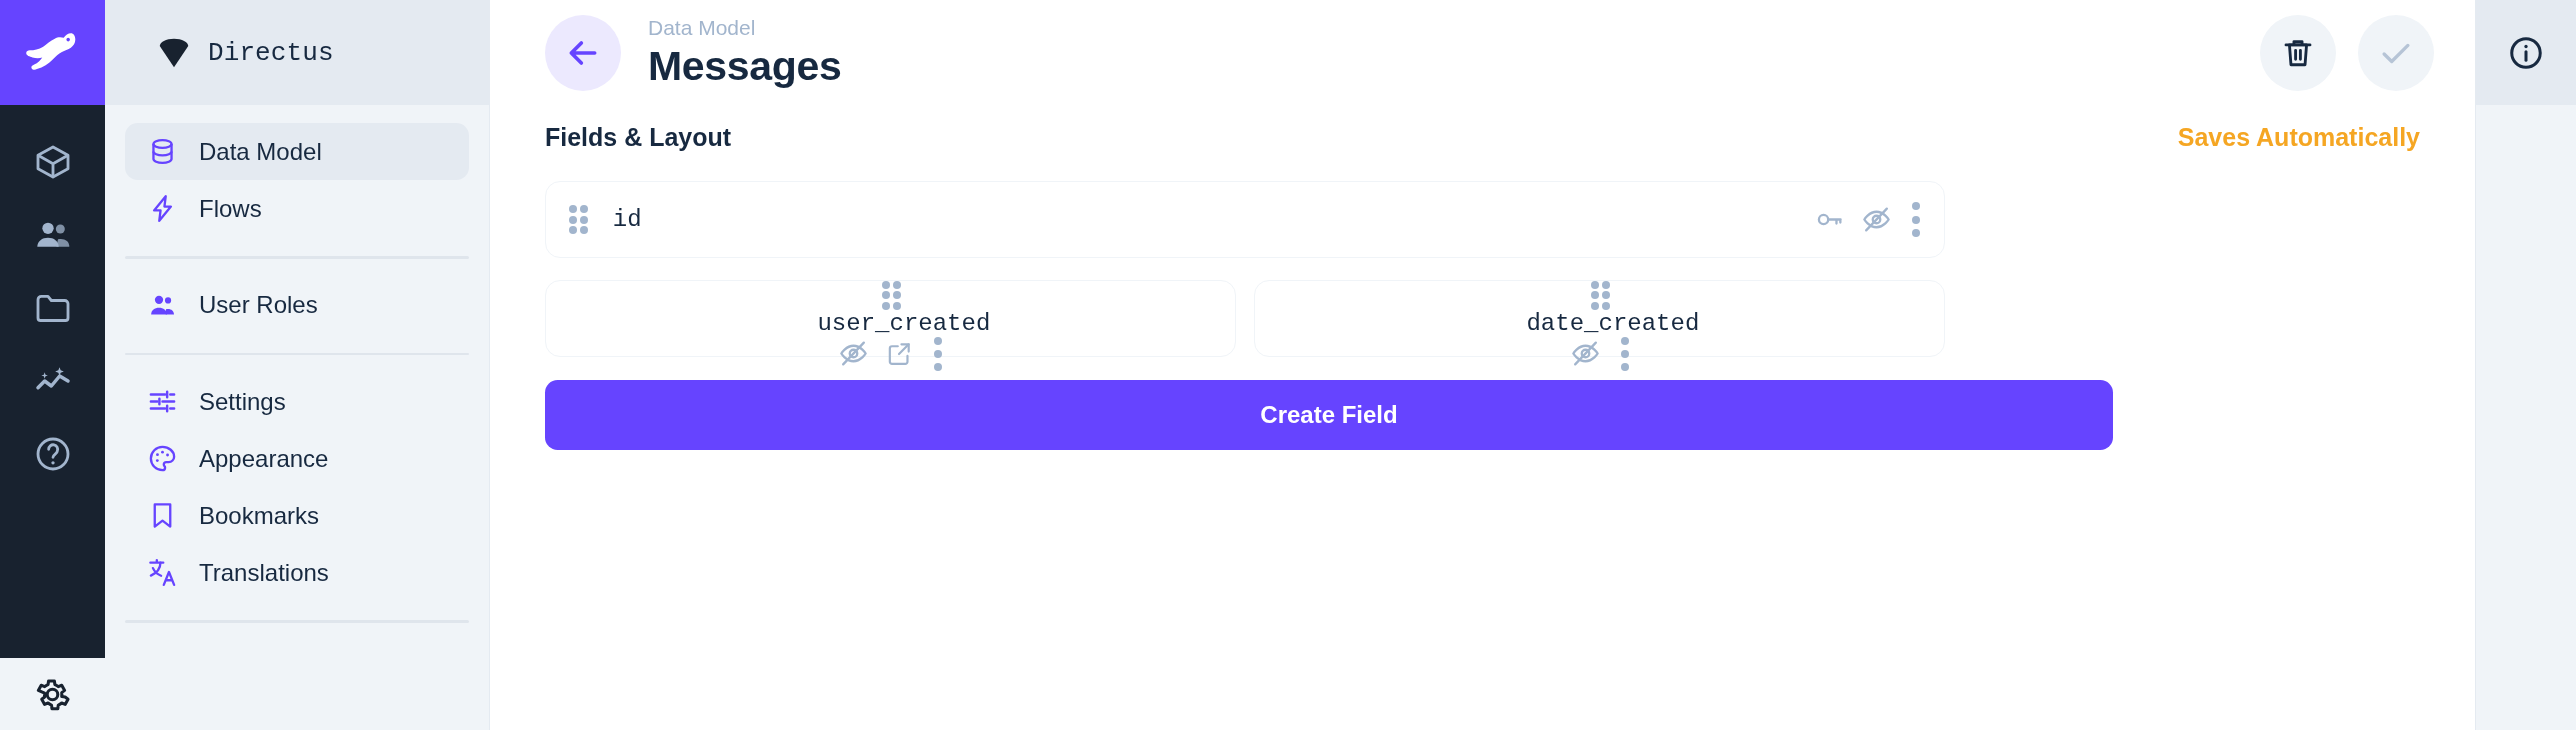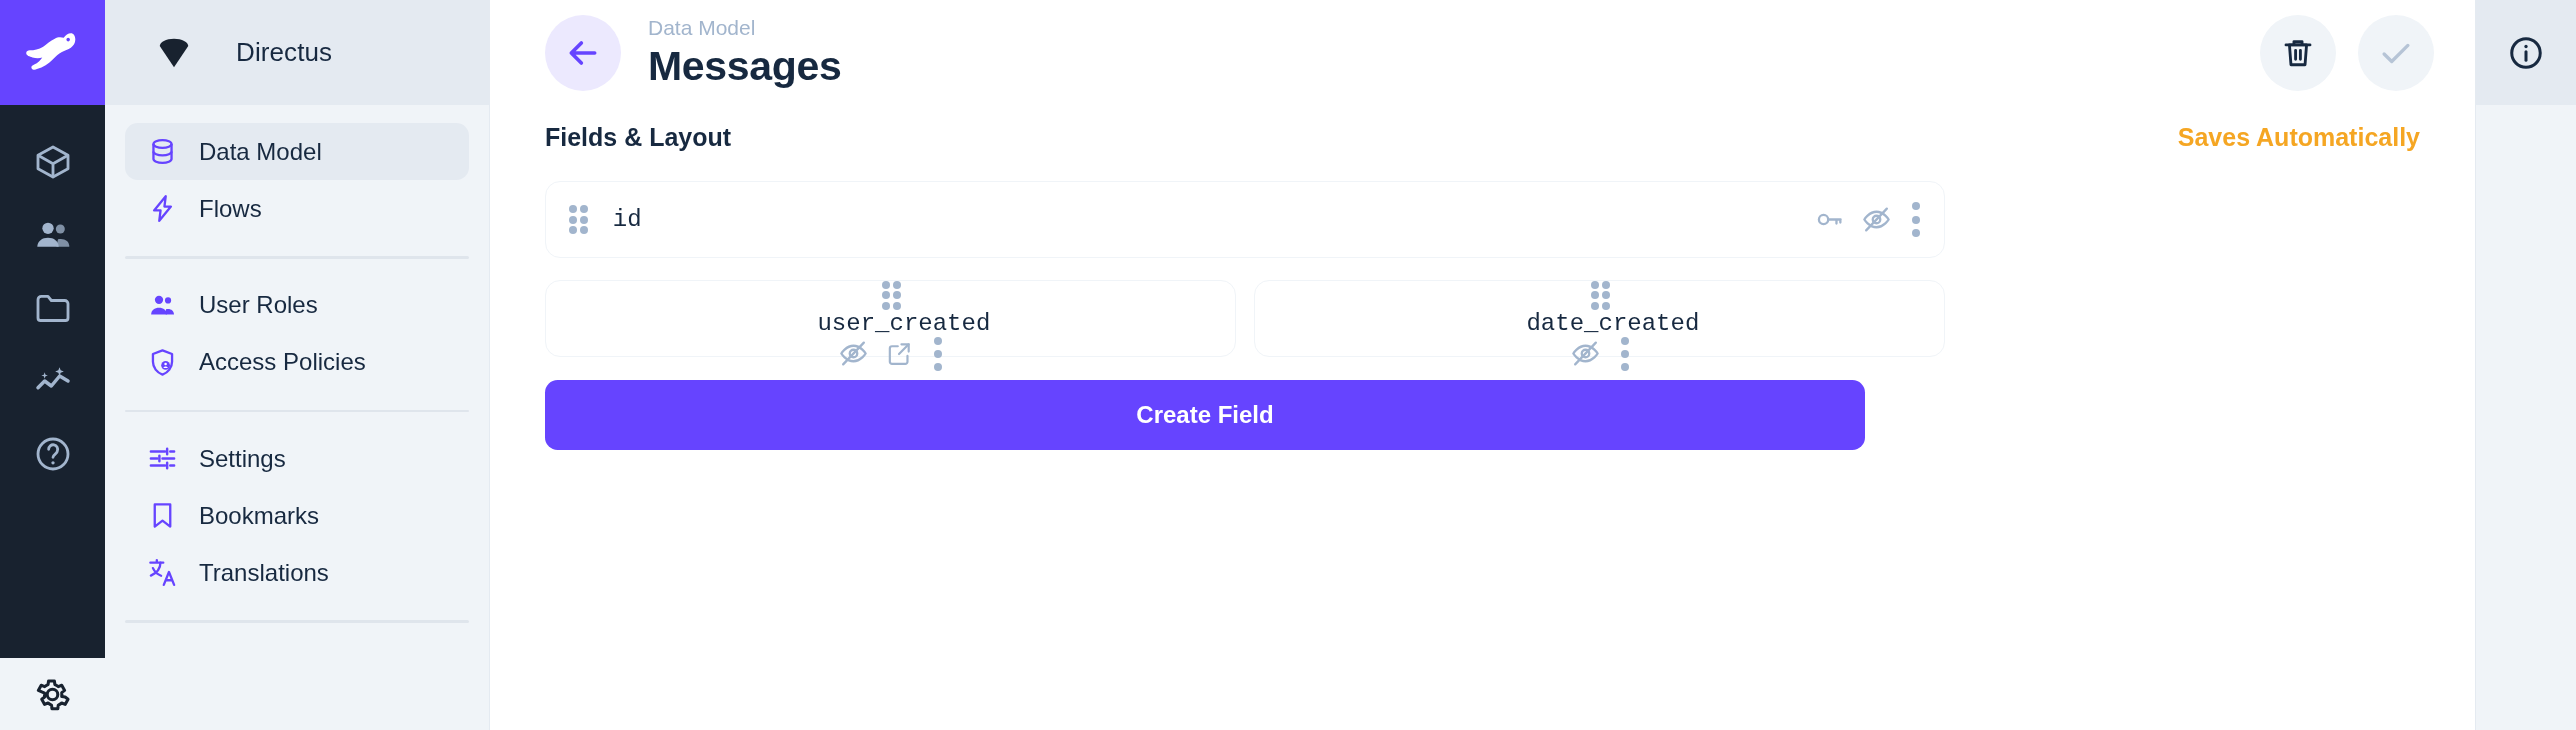--- a/index.html
+++ b/index.html
@@ -41,21 +41,21 @@
   .nav {
     width: 385px; min-width: 385px; height: 731px;
     background: #f0f4f8;
     border-right: 0.9px solid #e4eaf1;
     display: flex; flex-direction: column;
   }
   .nav-header {
     height: 105px;
     background: #e4eaf1;
     display: flex; align-items: center;
-    padding-left: 50px; gap: 43px;
+    padding-left: 50px; gap: 15px; font-family: Liberation Mono, monospace;
   }
   .nav-title {
     font-size: 26px; color: #172940; letter-spacing: 0.1px;
   }
   .nav-list { padding: 18px 20px 0 20px; }
   .nav-item {
     display: flex; align-items: center; gap: 20px;
     height: 57px; padding: 0 20px;
     border-radius: 12.6px;
     color: #172940; font-size: 24px;
@@ -132,21 +132,21 @@
   }
   .field-spacer { flex: 1; }
   .field-icons { display: flex; align-items: center; gap: 16px; color: #a2b5cd; }
   .dots-v {
     width: 8px; display: flex; flex-direction: column; gap: 5.4px;
     align-items: center; padding: 0 8px;
   }
   .dots-v i { width: 8px; height: 8px; border-radius: 50%; background: #a2b5cd; }
 
   .create-btn {
-    width: 1320px; height: 70px;
+    width: 1568px; height: 70px;
     background: #6644ff; border-radius: 12.6px;
     color: #ffffff; font-size: 24px; font-weight: bold;
     display: flex; align-items: center; justify-content: center;
     margin-top: 23.4px;
   }
 
   
   .info-panel {
     width: 101px; min-width: 101px; height: 731px;
     background: #f0f4f8;
@@ -265,44 +265,45 @@
         <span class="nav-ico">
           <svg width="31" height="31" viewBox="0 0 24 24" fill="#6644ff">
             <circle cx="9.3" cy="7.6" r="3.2"></circle>
               <path d="M3.2 19c0-3.3 2.8-5.2 6.1-5.2s6.1 1.9 6.1 5.2z"></path>
             <circle cx="16.3" cy="8.1" r="2.4"></circle>
               <path d="M14.5 19h6.4c0-2.7-2-4.3-4.6-4.3-.6 0-1.1.1-1.6.2z"></path>
           </svg>
         </span>
         <span>User Roles</span>
       </div>
-      <div class="nav-item">
-        <span class="nav-ico">
-          <svg width="31" height="31" viewBox="0 0 24 24" fill="none" stroke="#6644ff" stroke-width="1.8" stroke-linejoin="round">
-            <path d="M12 2.6l7.4 2.8v6.1c0 4.4-3.1 8.3-7.4 9.9-4.3-1.6-7.4-5.5-7.4-9.9V5.4z"></path>
-            <circle cx="14.4" cy="14.2" r="3.4" fill="#6644ff" stroke="none"></circle>
-            <circle cx="14.4" cy="13.1" r="1" fill="#ffffff" stroke="none"></circle>
-            <path d="M12.6 16.3c.3-.9 1-1.3 1.8-1.3s1.5.4 1.8 1.3z" fill="#ffffff" stroke="none"></path>
-          </svg>
-        </span>
-        <span>Access Policies</span>
-      </div>
     </div>
 
     <div class="nav-divider"></div>
 
     <div class="nav-list" style="padding-top:0">
       <div class="nav-item">
         <span class="nav-ico">
           <svg width="31" height="31" viewBox="0 0 24 24" fill="none" stroke="#6644ff" stroke-width="1.9" stroke-linecap="round">
             <path d="M3 6.6h11M18 6.6h3M3 12h5M12 12h9M3 17.4h11M18 17.4h3"></path>
             <path d="M15.6 4.4v4.4M9.6 9.8v4.4M15.6 15.2v4.4"></path>
           </svg>
         </span>
         <span>Settings</span>
+      </div>
+      <div class="nav-item">
+        <span class="nav-ico">
+          <svg width="31" height="31" viewBox="0 0 24 24" fill="none" stroke="#6644ff" stroke-width="1.8" stroke-linejoin="round">
+            <path d="M12 3a9 9 0 000 18c1.2 0 2-.9 2-1.9 0-.5-.2-.9-.5-1.2-.3-.3-.5-.7-.5-1.2 0-1 .9-1.9 2-1.9h1.8A4.2 4.2 0 0021 10.6C21 6.4 16.9 3 12 3z"></path>
+            <circle cx="8.1" cy="9" r="1.1" fill="#6644ff" stroke="none"></circle>
+            <circle cx="12" cy="7.1" r="1.1" fill="#6644ff" stroke="none"></circle>
+            <circle cx="15.9" cy="9.3" r="1.1" fill="#6644ff" stroke="none"></circle>
+            <circle cx="8" cy="13.6" r="1.1" fill="#6644ff" stroke="none"></circle>
+          </svg>
+        </span>
+        <span>Appearance</span>
       </div>
       <div class="nav-item">
         <span class="nav-ico">
           <svg width="31" height="31" viewBox="0 0 24 24" fill="none" stroke="#6644ff" stroke-width="1.8" stroke-linejoin="round">
             <path d="M6 3.4h12v17.2l-6-4.6-6 4.6z"></path>
           </svg>
         </span>
         <span>Bookmarks</span>
       </div>
       <div class="nav-item">

